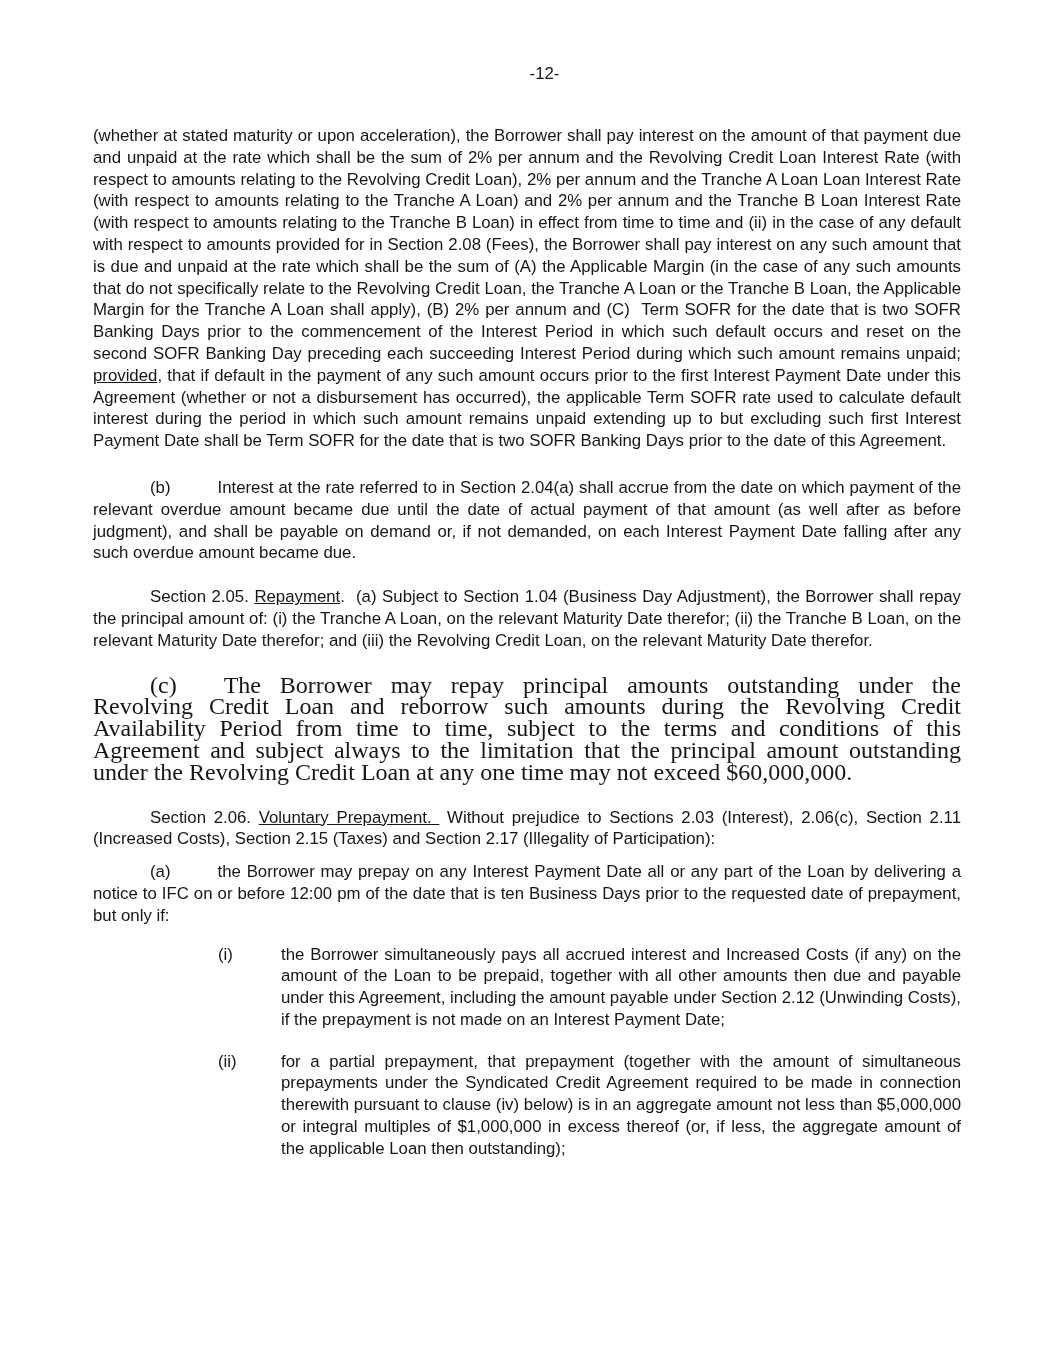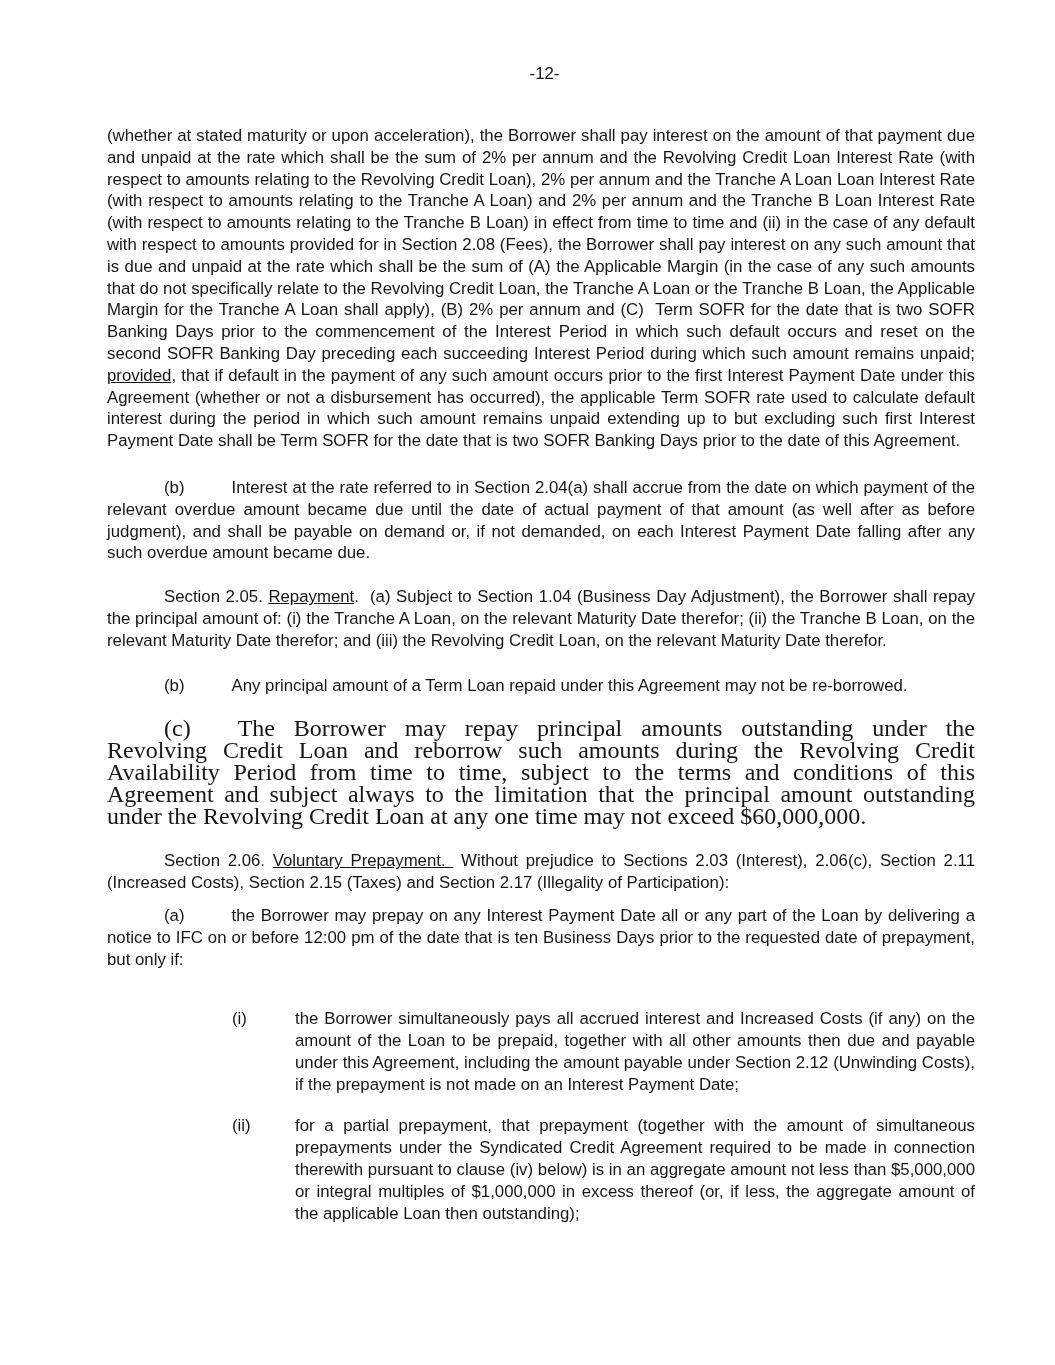--- a/index.html
+++ b/index.html
@@ -20,32 +20,32 @@
   }
   .pagenum {
     position: absolute;
     top: 63px;
     left: 17px;
     width: 100%;
     text-align: center;
   }
   .content {
     position: absolute;
-    left: 107px;
+    left: 93px;
     top: 125px;
     width: 868px;
     text-align: justify;
   }
   .para {
     margin: 0 0 23px 0;
   }
   .mb25 { margin-bottom: 25px; }
   .mb22 { margin-bottom: 22px; }
   .mb21 { margin-bottom: 11px; }
-  .mb20 { margin-bottom: 38px; }
+  .mb20 { margin-bottom: 17px; }
   .indent {
     text-indent: 57px;
   }
   .tab {
     display: inline-block;
     width: 47px;
   }
   .ul {
     text-decoration: underline;
   }
@@ -73,21 +73,20 @@
   <div class="pagenum">-12-</div>
 
   <div class="content">
 
     <p class="para mb25"><span>(whether at stated maturity or upon acceleration), the Borrower shall pay interest on the amount of that payment due and unpaid at the rate which shall be the sum of 2% per annum and the Revolving Credit Loan Interest Rate (with respect to amounts relating to the Revolving Credit Loan), 2% per annum and the Tranche A Loan Loan Interest Rate (with respect to amounts relating to the Tranche A Loan) and 2% per annum and the Tranche B Loan Interest Rate (with respect to amounts relating to the Tranche B Loan) in effect from time to time and (ii) in the case of any default with respect to amounts provided for in Section 2.08 (Fees), the Borrower shall pay interest on any such amount that is due and unpaid at the rate which shall be the sum of (A) the Applicable Margin (in the case of any such amounts that do not specifically relate to the Revolving Credit Loan, the Tranche A Loan or the Tranche B Loan, the Applicable Margin for the Tranche A Loan shall apply), (B) 2% per annum and (C)&nbsp; Term SOFR for the date that is two SOFR Banking Days prior to the commencement of the Interest Period in which such default occurs and reset on the second SOFR Banking Day preceding each succeeding Interest Period during which such amount remains unpaid; </span><span class="ul">provided</span><span>, that if default in the payment of any such amount occurs prior to the first Interest Payment Date under this Agreement (whether or not a disbursement has occurred), the applicable Term SOFR rate used to calculate default interest during the period in which such amount remains unpaid extending up to but excluding such first Interest Payment Date shall be Term SOFR for the date that is two SOFR Banking Days prior to the date of this Agreement.</span></p>
 
     <p class="para indent mb22"><span>(b)</span><span class="tab"></span><span>Interest at the rate referred to in Section 2.04(a) shall accrue from the date on which payment of the relevant overdue amount became due until the date of actual payment of that amount (as well after as before judgment), and shall be payable on demand or, if not demanded, on each Interest Payment Date falling after any such overdue amount became due.</span></p>
 
     <p class="para indent"><span>Section 2.05. </span><span class="ul">Repayment</span><span>.&nbsp; (a) Subject to Section 1.04 (Business Day Adjustment), the Borrower shall repay the principal amount of: (i) the Tranche A Loan, on the relevant Maturity Date therefor; (ii) the Tranche B Loan, on the relevant Maturity Date therefor; and (iii) the Revolving Credit Loan, on the relevant Maturity Date therefor.</span></p>
 
-    <p class="para indent mb22"><span>(b)</span><span class="tab"></span><span>Any principal amount of a Term Loan repaid under this Agreement may not be re-borrowed.</span></p>
 
     <p class="para indent serif"><span>(c)</span><span class="tab"></span><span>The Borrower may repay principal amounts outstanding under the Revolving Credit Loan and reborrow such amounts during the Revolving Credit Availability Period from time to time, subject to the terms and conditions of this Agreement and subject always to the limitation that the principal amount outstanding under the Revolving Credit Loan at any one time may not exceed $60,000,000.</span></p>
 
     <p class="para indent mb21"><span>Section 2.06. </span><span class="ul">Voluntary Prepayment.&nbsp;</span><span> Without prejudice to Sections 2.03 (Interest), 2.06(c), Section 2.11 (Increased Costs), Section 2.15 (Taxes) and Section 2.17 (Illegality of Participation):</span></p>
 
     <p class="para indent mb20"><span>(a)</span><span class="tab"></span><span>the Borrower may prepay on any Interest Payment Date all or any part of the Loan by delivering a notice to IFC on or before 12:00 pm of the date that is ten Business Days prior to the requested date of prepayment, but only if:</span></p>
 
     <div class="subitem"><span class="label">(i)</span><span>the Borrower simultaneously pays all accrued interest and Increased Costs (if any) on the amount of the Loan to be prepaid, together with all other amounts then due and payable under this Agreement, including the amount payable under Section 2.12 (Unwinding Costs), if the prepayment is not made on an Interest Payment Date;</span></div>
 
     <div class="subitem"><span class="label">(ii)</span><span>for a partial prepayment, that prepayment (together with the amount of simultaneous prepayments under the Syndicated Credit Agreement required to be made in connection therewith pursuant to clause (iv) below) is in an aggregate amount not less than $5,000,000 or integral multiples of $1,000,000 in excess thereof (or, if less, the aggregate amount of the applicable Loan then outstanding);</span></div>

